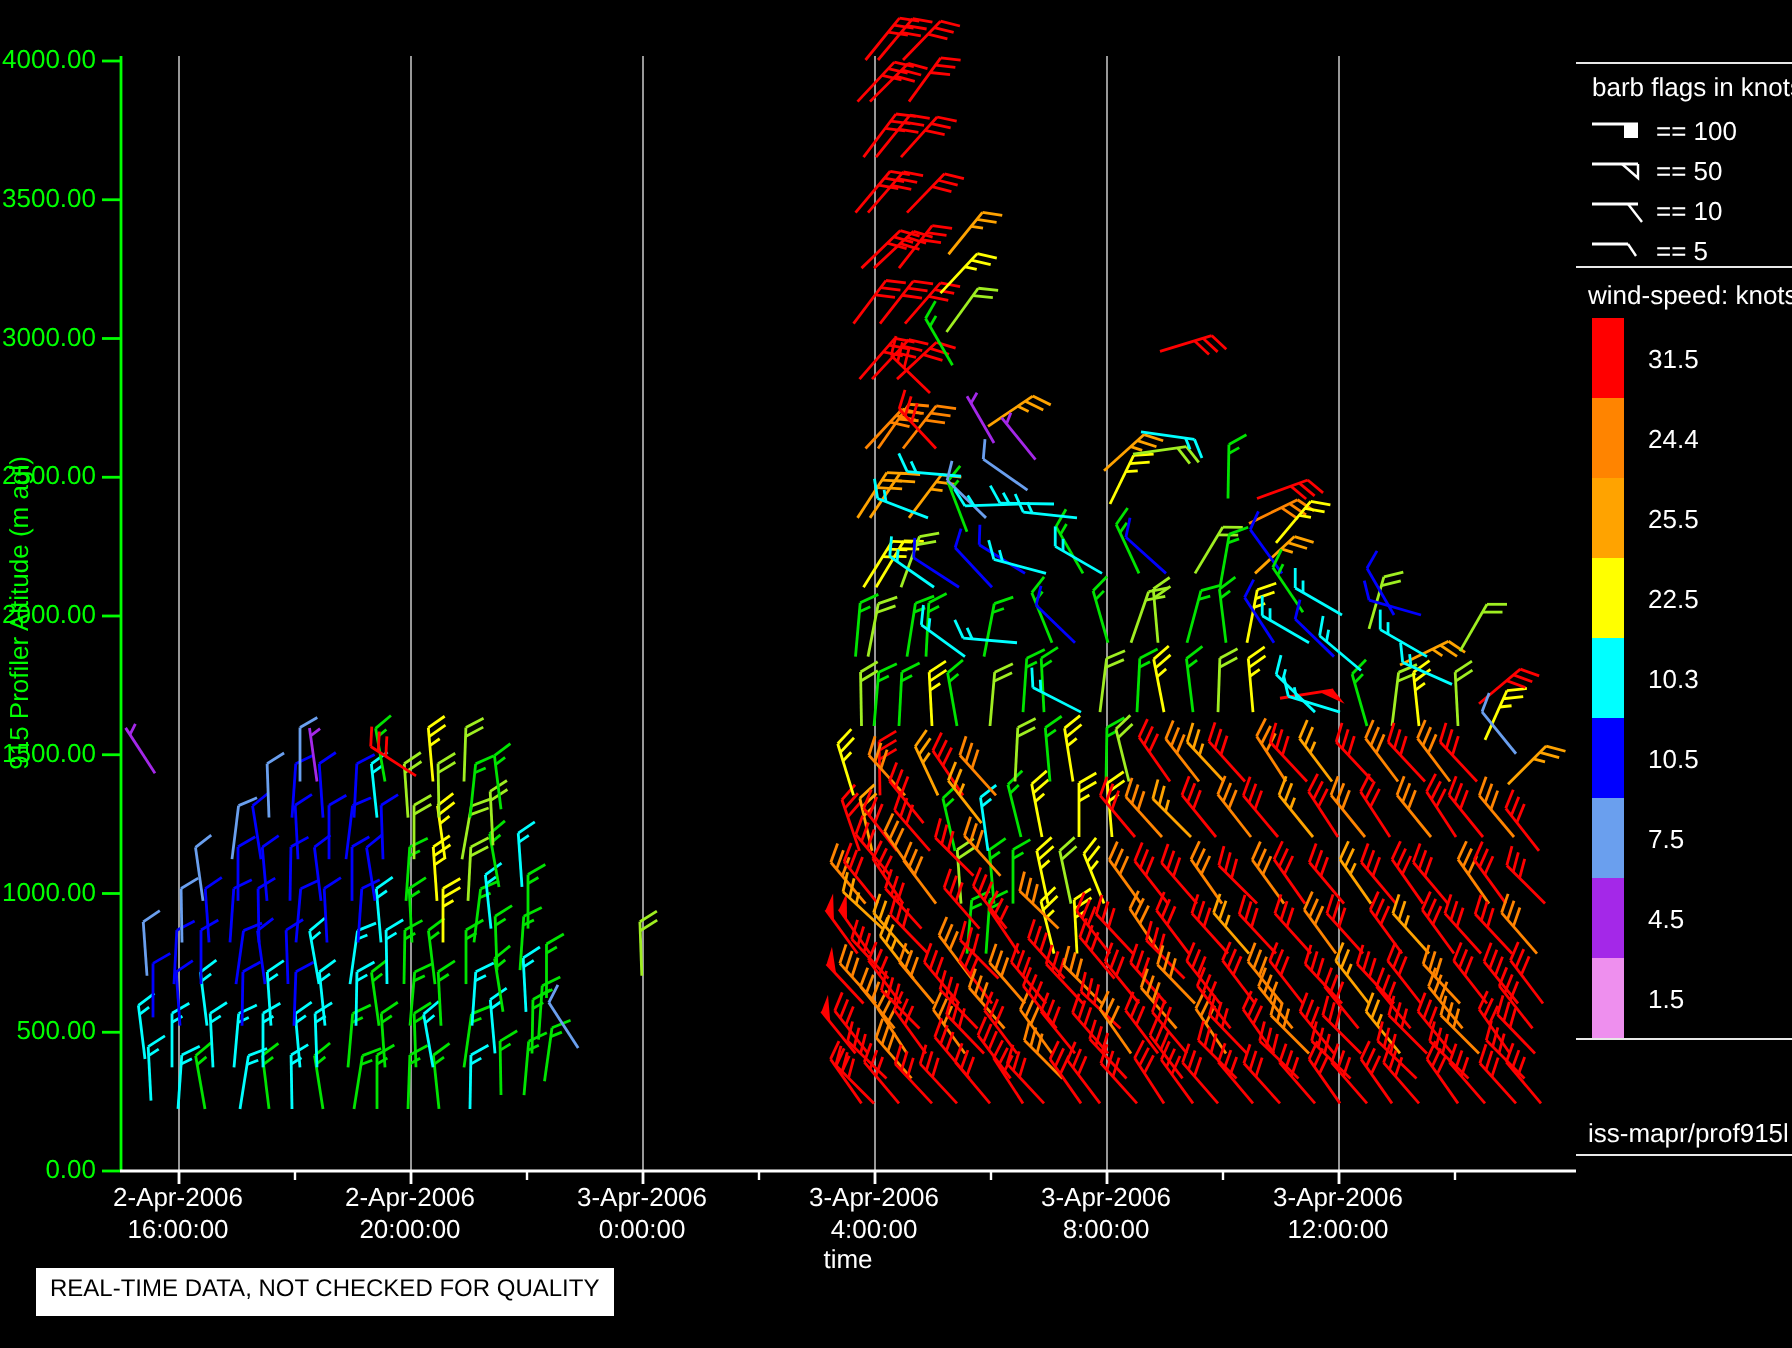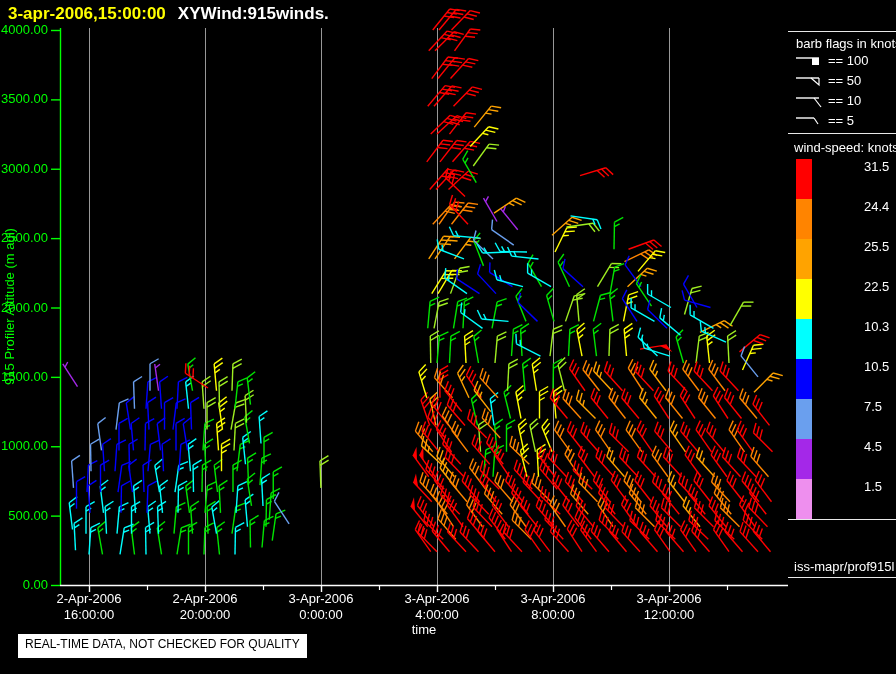--- a/index.html
+++ b/index.html
@@ -5,38 +5,35 @@
   html,body{margin:0;padding:0;background:#000;width:896px;height:674px;overflow:hidden;
     font-family:"Liberation Sans",sans-serif;}
   #stage{position:relative;width:896px;height:674px;background:#000;}
   .titlebar{position:absolute;left:8px;top:4px;white-space:nowrap;font-weight:bold;font-size:17px;}
   .title-time{color:#ffff00;margin-right:12px;}
   .title-main{color:#ffffff;}
   svg{position:absolute;left:0;top:0;}
   .panel{position:absolute;left:788px;top:31px;width:108px;color:#fff;font-size:13px;}
   .hline{border-top:1px solid #e8e8e8;height:0;margin:0;}
   .legend-title{padding:4px 0 2px 8px;white-space:nowrap;}
-  .legend-row{display:flex;align-items:flex-start;height:20px;padding-left:6px;}
+  .legend-row{display:flex;align-items:flex-end;height:20px;padding-left:6px;}
   .legend-row svg{position:static;flex:0 0 auto;}
   .legend-label{margin-left:4px;white-space:nowrap;}
   .ws-title{padding:6px 0 4px 6px;white-space:nowrap;}
-  .cbar-entry{display:flex;align-items:flex-start;height:40px;gap:40px;}
+  .cbar-entry{display:flex;align-items:center;height:40px;}
   .cbar-swatch{width:16px;height:40px;flex:0 0 auto;margin-left:8px;}
   .cbar-label{margin-left:12px;}
   .watermark{padding:3px 0 3px 6px;white-space:nowrap;font-size:13px;margin-top:36px;}
   .disclaimer{position:absolute;left:18px;top:634px;background:#fff;color:#000;
     font-size:12px;line-height:20px;height:24px;padding:0 7px;white-space:nowrap;}
 </style>
 </head>
 <body>
 
 <div id="stage">
-  <div class="titlebar">
-    <span class="title-time">3-apr-2006,15:00:00</span><span class="title-main">XYWind:915winds.</span>
-  </div>
 
   <svg id="plot" width="896" height="674" viewBox="0 0 896 674">
       <g stroke="#989898" stroke-width="1">
         <line x1="89.5" y1="28" x2="89.5" y2="585"></line>
         <line x1="205.5" y1="28" x2="205.5" y2="585"></line>
         <line x1="321.5" y1="28" x2="321.5" y2="585"></line>
         <line x1="437.5" y1="28" x2="437.5" y2="585"></line>
         <line x1="553.5" y1="28" x2="553.5" y2="585"></line>
         <line x1="669.5" y1="28" x2="669.5" y2="585"></line>
       </g>

